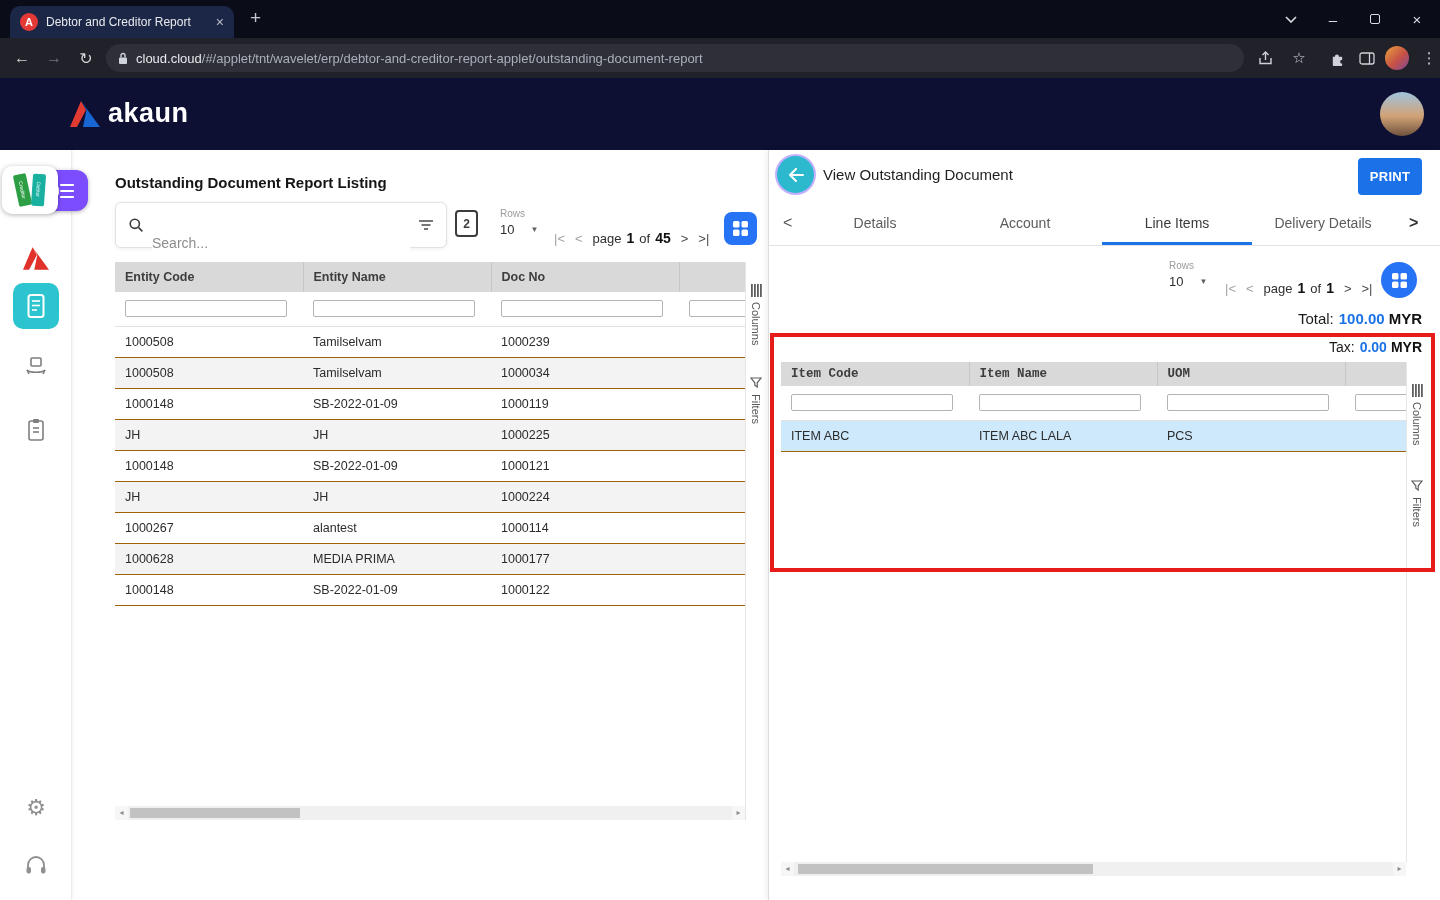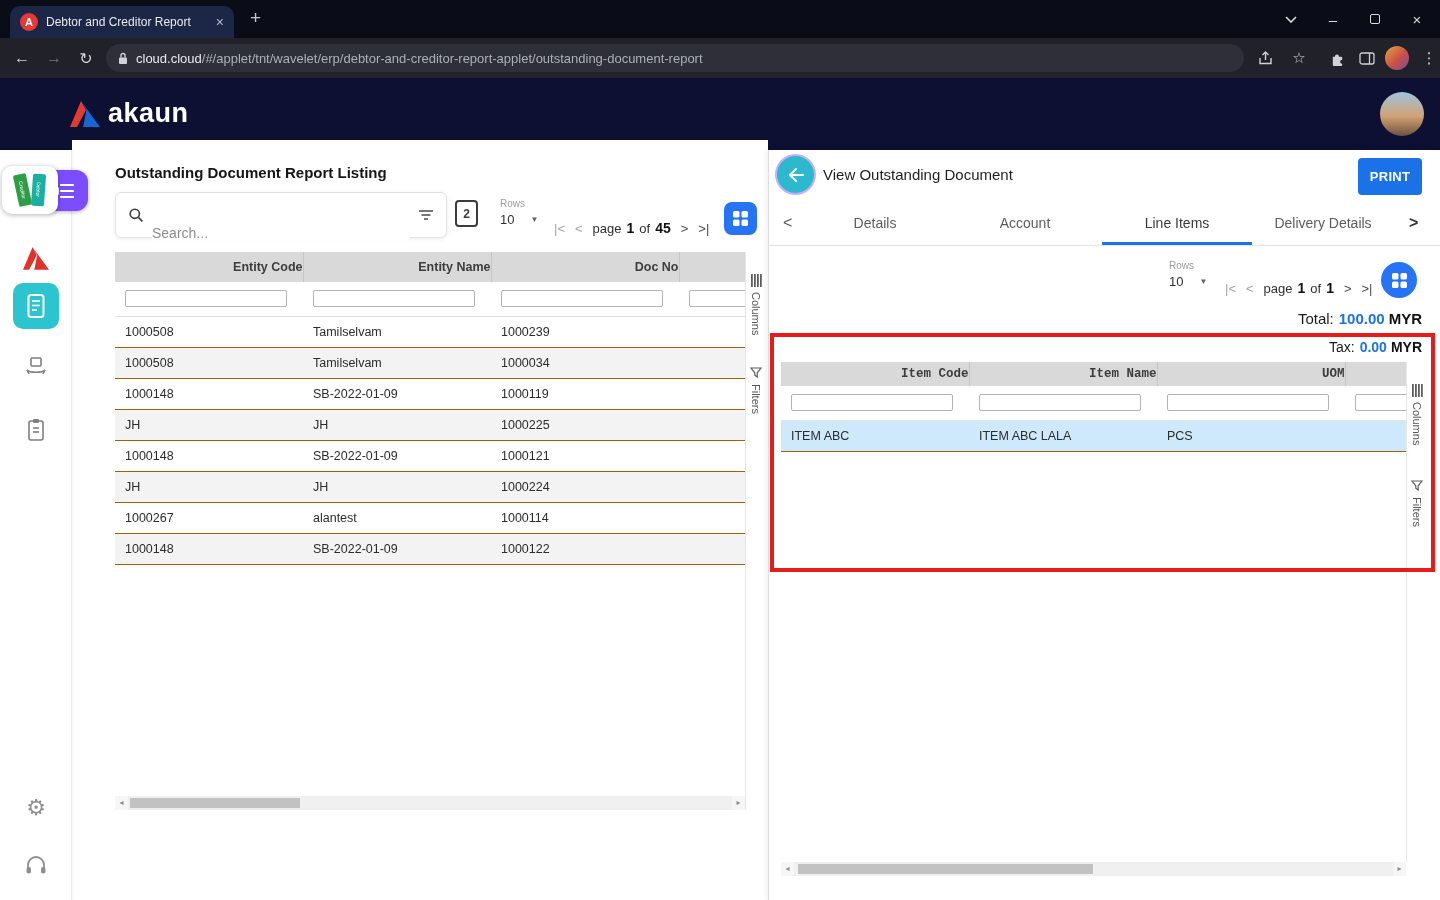--- a/index.html
+++ b/index.html
@@ -65,41 +65,41 @@
   .pager { position: absolute; display: flex; align-items: center; gap: 10px; font-size: 13px; color: #a2a2a2; }
   .pager .dark { color: #4a4a4a; }
   .pgtext { color: #2f2f2f; display: flex; gap: 5px; align-items: baseline; }
   .pgtext b { font-size: 14px; color: #111; }
   .grid-btn { position: absolute; background: #2673f5; display: flex; align-items: center; justify-content: center; border: none; }
   .grid-btn.square { border-radius: 8px; width: 33px; height: 33px; }
   .grid-btn.round  { border-radius: 50%; width: 36px; height: 36px; }
 
   .table-clip { position: absolute; overflow: hidden; }
   table.report { border-collapse: collapse; table-layout: fixed; width: 840px; font-size: 12.5px; }
-  .report th { background: #d9d9d9; height: 30px; text-align: right; padding-left: 10px; font-weight: 600;
+  .report th { background: #d9d9d9; height: 30px; text-align: left; padding-left: 10px; font-weight: 600;
                color: #3d3d3d; border-right: 1px solid #c6c6c6; }
   .report.tall th { height: 24px; font-family: Liberation Mono, monospace; }
   .report th:last-child { border-right: none; }
   .report td { height: 31px; padding-left: 10px; color: #2c2c2c; border-bottom: 1px solid #a16207; }
   .filter-row td { height: 34px; border-bottom: 1px solid #e2e2e2; background: #fff; }
   .filter-input { width: 162px; height: 17px; border: 1px solid #b3b3b3; border-radius: 2px; }
   #left-tbody tr:nth-child(even) { background: #f3f3f3; }
   #right-tbody tr { background: #cde9fb; }
 
   .side-strip { position: absolute; width: 21px; background: #fff; border-left: 1px solid #e6e6e6; }
   .strip-tab { position: absolute; left: 0; width: 20px; display: flex; flex-direction: column; align-items: center; gap: 5px; }
   .strip-label { writing-mode: vertical-rl; font-size: 11px; color: #555; }
 
   .hscroll { position: absolute; height: 14px; background: #f6f6f6; display: flex; align-items: center; }
   .hscroll .arr { width: 13px; text-align: center; font-size: 8px; color: #8b8b8b; line-height: 14px; }
   .hscroll .track { position: relative; flex: 1; height: 14px; background: #f0f0f0; }
   .hscroll .thumb { position: absolute; top: 2px; height: 10px; background: #c2c2c2; }
 
   
-  .left-panel { position: absolute; left: 72px; top: 140px; width: 696px; height: 590px; background: #fff; }
+  .left-panel { position: absolute; left: 72px; top: 150px; width: 696px; height: 590px; background: #fff; }
   .search-card { position: absolute; left: 43px; top: 52px; width: 332px; height: 46px; border: 1px solid #e2e2e2;
                  border-radius: 6px; box-shadow: 0 1px 4px rgba(0,0,0,.07); display: flex; align-items: center;
                  padding: 0 12px; gap: 8px; background: #fff; }
   .search-input { flex: 1; border: none; outline: none; font-size: 14px; color: #333; font-family: inherit; margin-top: 35px; }
   .search-input::placeholder { color: #8d8d8d; }
   .split-view { position: absolute; left: 383px; top: 60px; width: 23px; height: 27px; border: 2px solid #3c3c3c;
                 border-radius: 4px; display: flex; align-items: center; justify-content: center; font-size: 12px;
                 font-weight: 700; color: #3c3c3c; background: #fff; }
 
   
@@ -357,20 +357,26 @@
               <td>1000224</td>
               <td></td>
             </tr>
             <tr>
               <td>1000267</td>
               <td>alantest</td>
               <td>1000114</td>
               <td></td>
             </tr>
             <tr>
+              <td>1000628</td>
+              <td>MEDIA PRIMA</td>
+              <td>1000177</td>
+              <td></td>
+            </tr>
+            <tr>
               <td>1000148</td>
               <td>SB-2022-01-09</td>
               <td>1000122</td>
               <td></td>
             </tr>
           </tbody>
       </table>
     </div>
 
     <div class="side-strip" style="left:673px; top:112px; height:558px">

